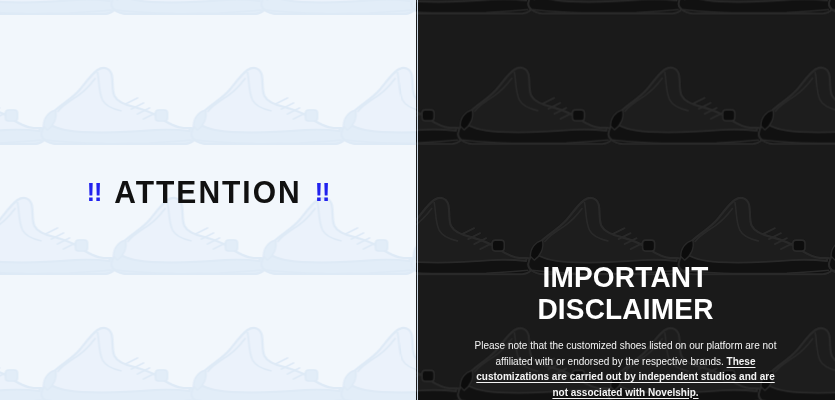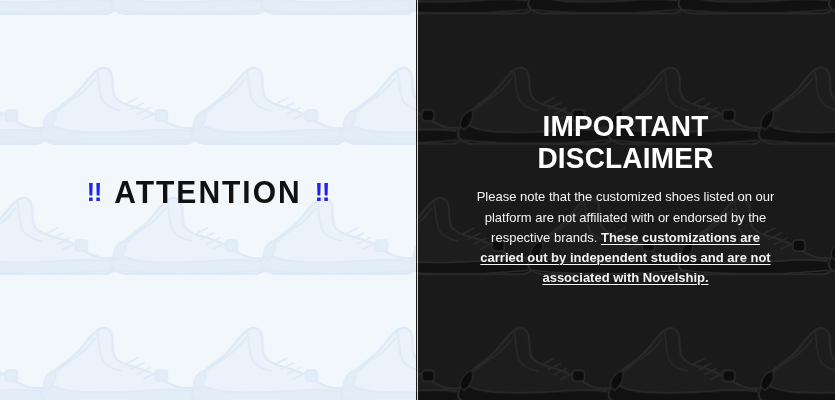--- a/index.html
+++ b/index.html
@@ -32,20 +32,21 @@
   }
 
   .panel-left {
     width: 417px;
     background-color: #f2f7fc;
   }
 
   .panel-right {
     width: 420px;
     background-color: #1a1a1a;
+    align-items: flex-end;
   }
 
   
   .pattern {
     position: absolute;
     top: 0;
     left: 0;
     width: 100%;
     height: 100%;
     pointer-events: none;
@@ -118,21 +119,21 @@
     letter-spacing: 0.2px;
     line-height: 1.08;
     color: #ffffff;
     transform: scaleY(1.08);
   }
   .disclaimer-heading .hl {
     display: block;
   }
 
   .body-text-light {
-    font-size: 13px;
+    font-size: 10px;
     line-height: 1.55;
     color: #f4f4f4;
     margin: 0;
     max-width: 312px;
     margin-left: auto;
     margin-right: auto;
     font-weight: 400;
   }
   .body-text-light .emph {
     font-weight: 700;

